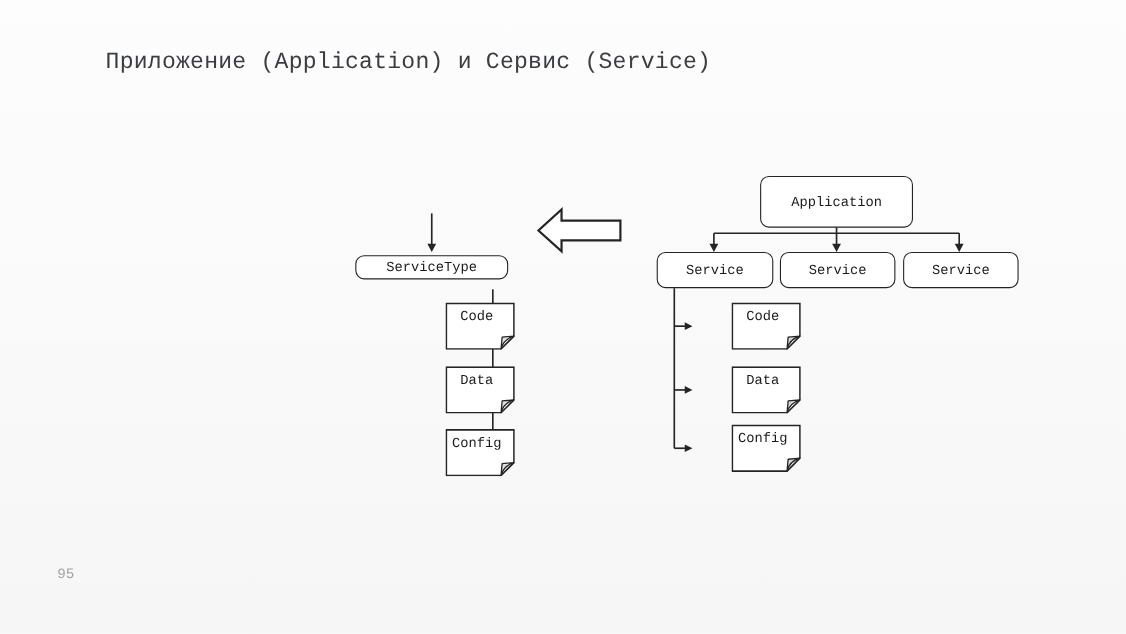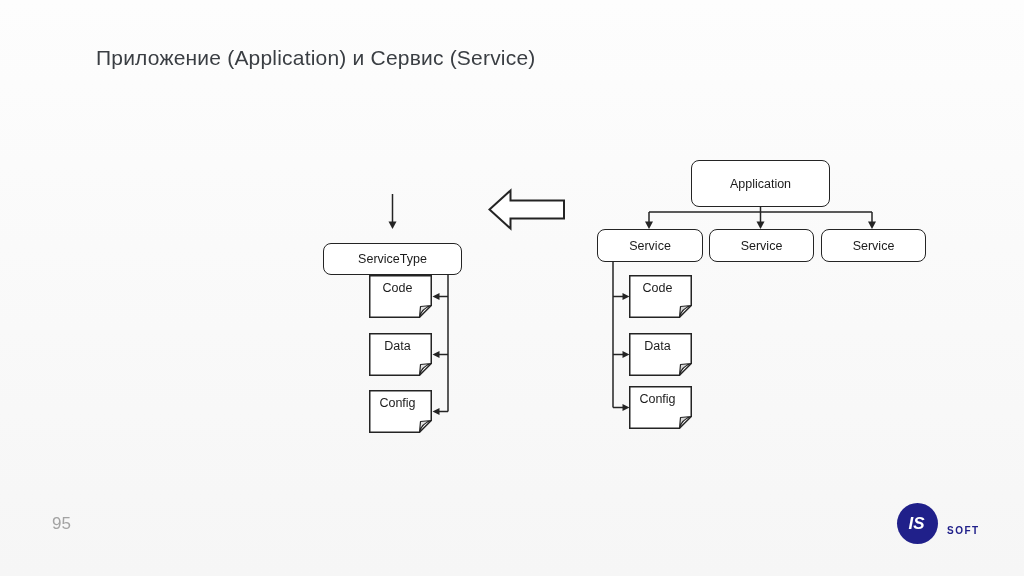--- a/index.html
+++ b/index.html
@@ -1,43 +1,43 @@
 <!DOCTYPE html>
 <html><head>
 <meta charset="utf-8">
 <style>
   html,body{margin:0;padding:0;}
   .slide{
     position:relative;
     width:1024px;height:576px;
     overflow:hidden;
     background:linear-gradient(180deg,#fdfdfd 0%,#f6f6f6 100%);
-    font-family:Liberation Sans, sans-serif;
+    font-family:Liberation Mono, monospace;
   }
   .title{
     position:absolute;left:96px;top:46px;
     font-size:21px;color:#3a3e43;letter-spacing:.2px;
   }
   .svg-layer{position:absolute;left:0;top:0;width:1024px;height:576px;}
   .node{
     position:absolute;box-sizing:border-box;
     background:#fff;border:1.5px solid #242424;border-radius:8px;
     display:flex;align-items:center;justify-content:center;
     font-size:12.5px;color:#1b1b1b;
   }
-  .doc{position:absolute;width:63px;height:29px;}
+  .doc{position:absolute;width:63px;height:29px;margin-left:36px;}
   .doc svg{position:absolute;left:0;top:0;}
   .doc-label{
     position:absolute;left:0;top:0;right:6px;bottom:4px;
     display:flex;align-items:center;justify-content:center;
     font-size:12.5px;color:#1b1b1b;
   }
   .page-number{
     position:absolute;left:52px;top:514px;
-    font-size:17px;color:#a3a3a3;
+    font-size:13px;color:#a3a3a3;
   }
   .logo{position:absolute;left:897px;top:503px;width:100px;height:44px;}
   .logo-mark{
     position:absolute;left:0;top:0;width:41px;height:41px;
     border-radius:50%;background:#20208a;
     display:flex;align-items:center;justify-content:center;
   }
   .logo-mark span{
     color:#ffffff;font-size:17px;font-weight:bold;font-style:italic;
     transform:translateX(-1px);
@@ -87,21 +87,21 @@
       <polygon points="439.5,408 439.5,415 432.5,411.5"></polygon>
 
       <polygon points="622.5,293 622.5,300 629.5,296.5"></polygon>
       <polygon points="622.5,351 622.5,358 629.5,354.5"></polygon>
       <polygon points="622.5,404 622.5,411 629.5,407.5"></polygon>
     </g>
 
     <path d="M564,200.5 L510.5,200.5 L510.5,190.5 L489.5,209.5 L510.5,228.5 L510.5,218.5 L564,218.5 Z" fill="#ffffff" stroke="#242424" stroke-width="2"></path>
   </svg>
 
-  <div class="node" style="left:323px;top:243px;width:139px;height:32px;">
+  <div class="node" style="left:323px;top:232px;width:139px;height:22px;">
     <span>ServiceType</span>
   </div>
 
   <div class="doc" style="left:369px;top:275px;">
     <svg width="63" height="43" viewBox="0 0 63 43">
       <path d="M0.75,0.75 H62.25 V30.5 L50.5,42.25 H0.75 Z" fill="#ffffff" stroke="#242424" stroke-width="1.5"></path>
       <path d="M50.5,42.25 Q52.5,33.5 62.25,30.5 L51.5,31.5 Z" fill="#e3e3e3" stroke="#242424" stroke-width="1.2" stroke-linejoin="round"></path>
     </svg>
     <div class="doc-label">Code</div>
   </div>
@@ -150,20 +150,14 @@
   <div class="doc" style="left:629px;top:386px;">
     <svg width="63" height="43" viewBox="0 0 63 43">
       <path d="M0.75,0.75 H62.25 V30.5 L50.5,42.25 H0.75 Z" fill="#ffffff" stroke="#242424" stroke-width="1.5"></path>
       <path d="M50.5,42.25 Q52.5,33.5 62.25,30.5 L51.5,31.5 Z" fill="#d9d9d9" stroke="#242424" stroke-width="1.2" stroke-linejoin="round"></path>
     </svg>
     <div class="doc-label">Config</div>
   </div>
 
   <div class="page-number">95</div>
 
-  <div class="logo">
-    <div class="logo-mark">
-      <span>IS</span>
-    </div>
-    <div class="logo-text">SOFT</div>
-  </div>
 
 </div>
 
 </body></html>

